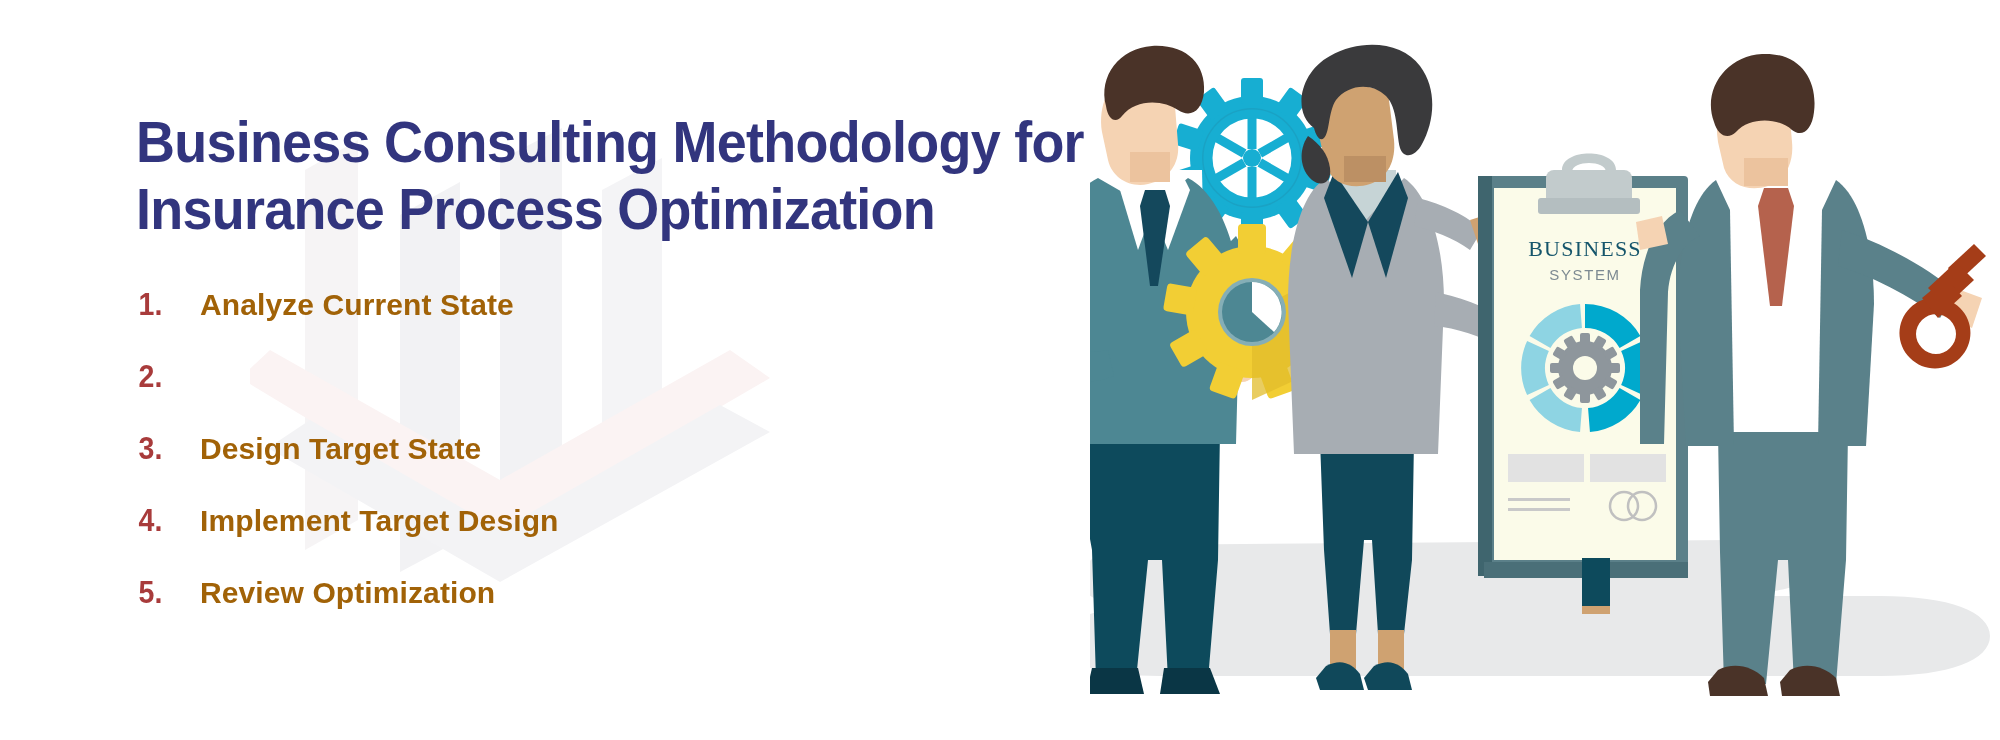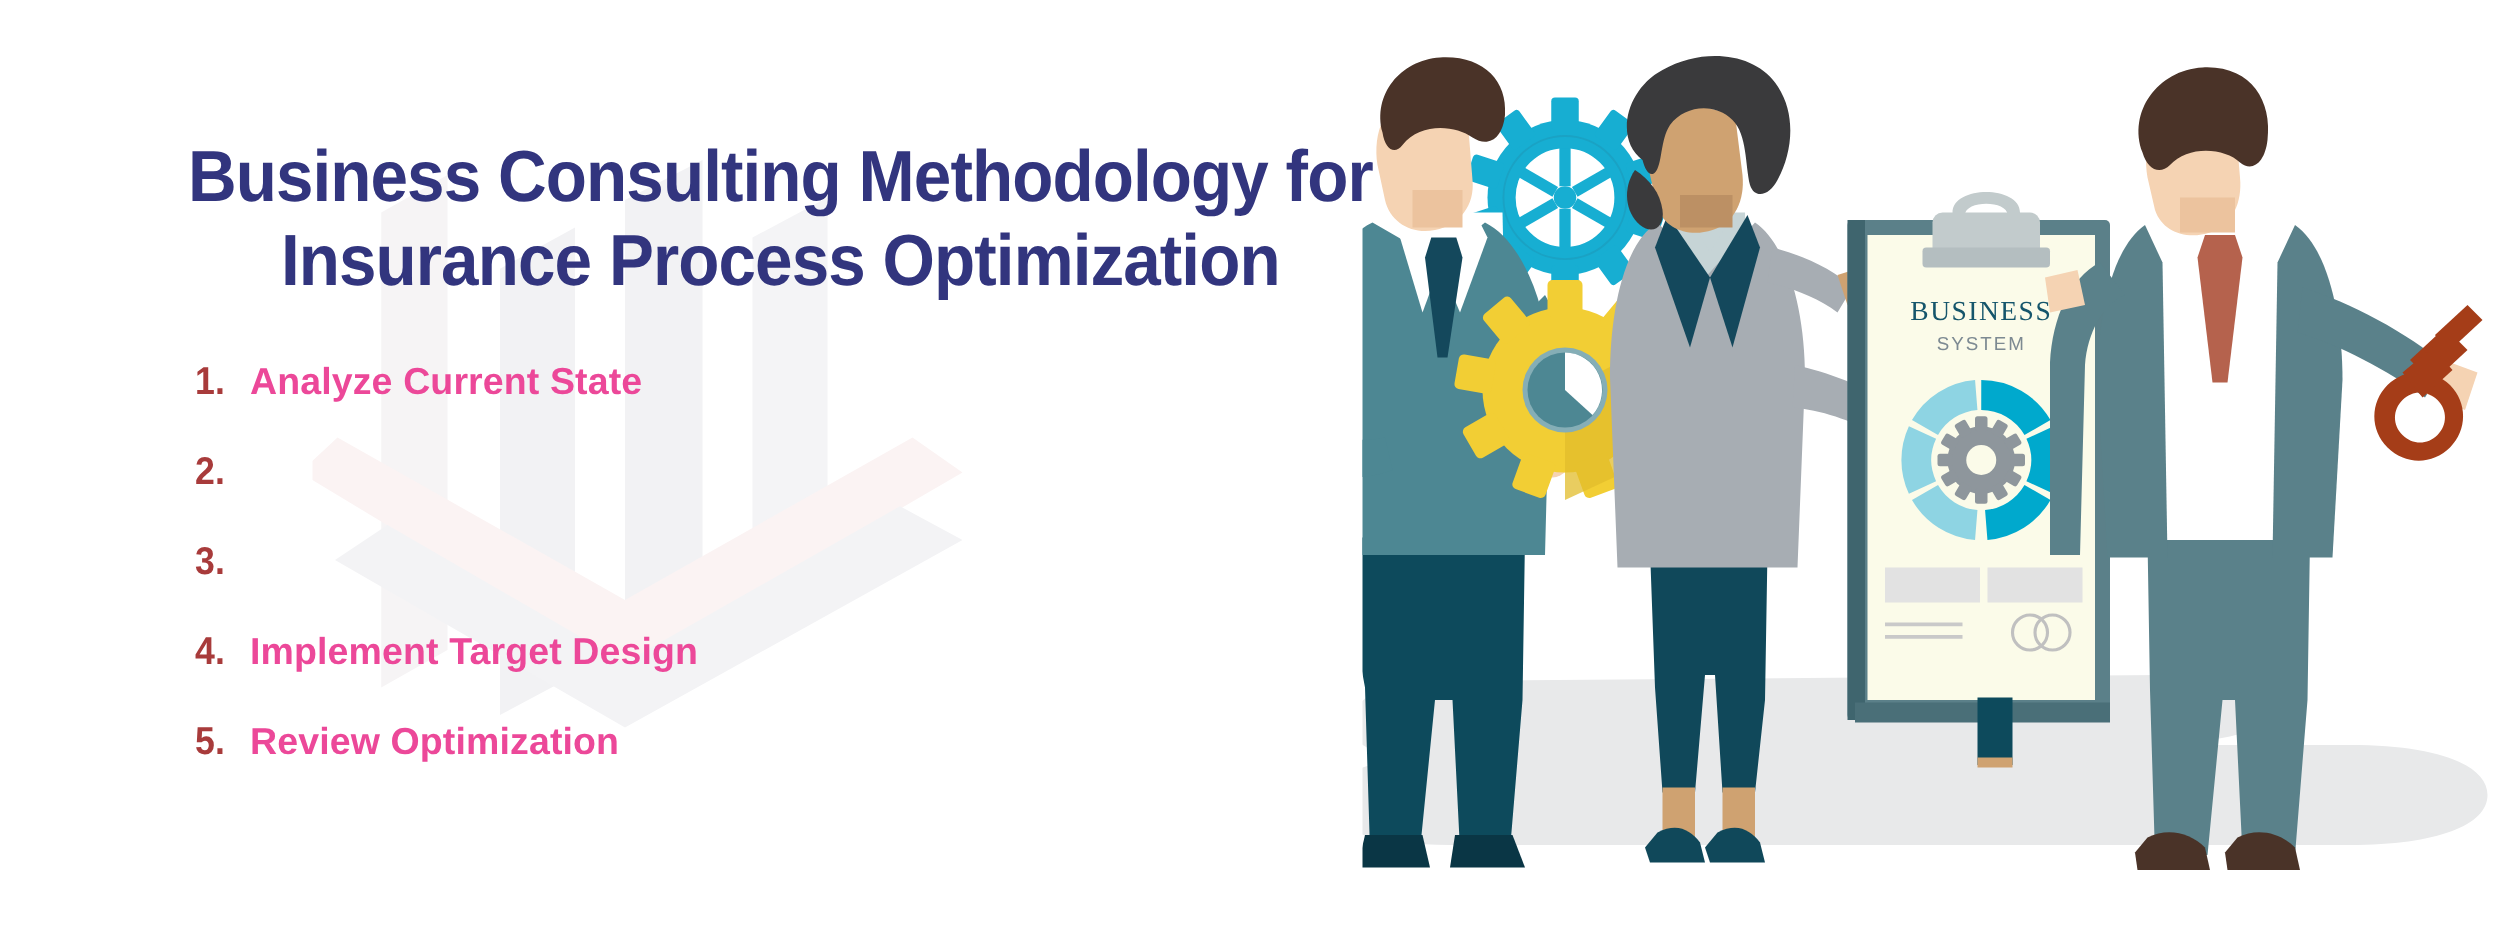--- a/index.html
+++ b/index.html
@@ -10,21 +10,20 @@
   }
   body {
     font-family: "Liberation Sans", sans-serif;
   }
   #slide {
     position: relative;
     width: 2000px;
     height: 740px;
     background: #ffffff;
     overflow: hidden;
-    text-align: center;
   }
 
   
   .watermark {
     position: absolute;
     left: 250px;
     top: 120px;
     width: 560px;
     height: 520px;
     pointer-events: none;
@@ -69,21 +68,21 @@
     color: #a83b3b;
     width: 64px;
     flex: 0 0 64px;
     transform: scaleX(0.92);
     transform-origin: left baseline;
   }
   .step-label {
     font-family: "Liberation Sans", sans-serif;
     font-weight: bold;
     font-size: 30px;
-    color: #ec4899;
+    color: #a16207;
     letter-spacing: 0.1px;
   }
 
   
   .illustration {
     position: absolute;
     left: 1090px;
     top: 40px;
     width: 1094px;
     height: 700px;
@@ -117,20 +116,21 @@
     <ol class="steps">
       <li class="step">
         <span class="step-num">1.</span>
         <span class="step-label">Analyze Current State</span>
       </li>
       <li class="step">
         <span class="step-num">2.</span>
       </li>
       <li class="step">
         <span class="step-num">3.</span>
+        <span class="step-label">Design Target State</span>
       </li>
       <li class="step">
         <span class="step-num">4.</span>
         <span class="step-label">Implement Target Design</span>
       </li>
       <li class="step">
         <span class="step-num">5.</span>
         <span class="step-label">Review Optimization</span>
       </li>
     </ol>

